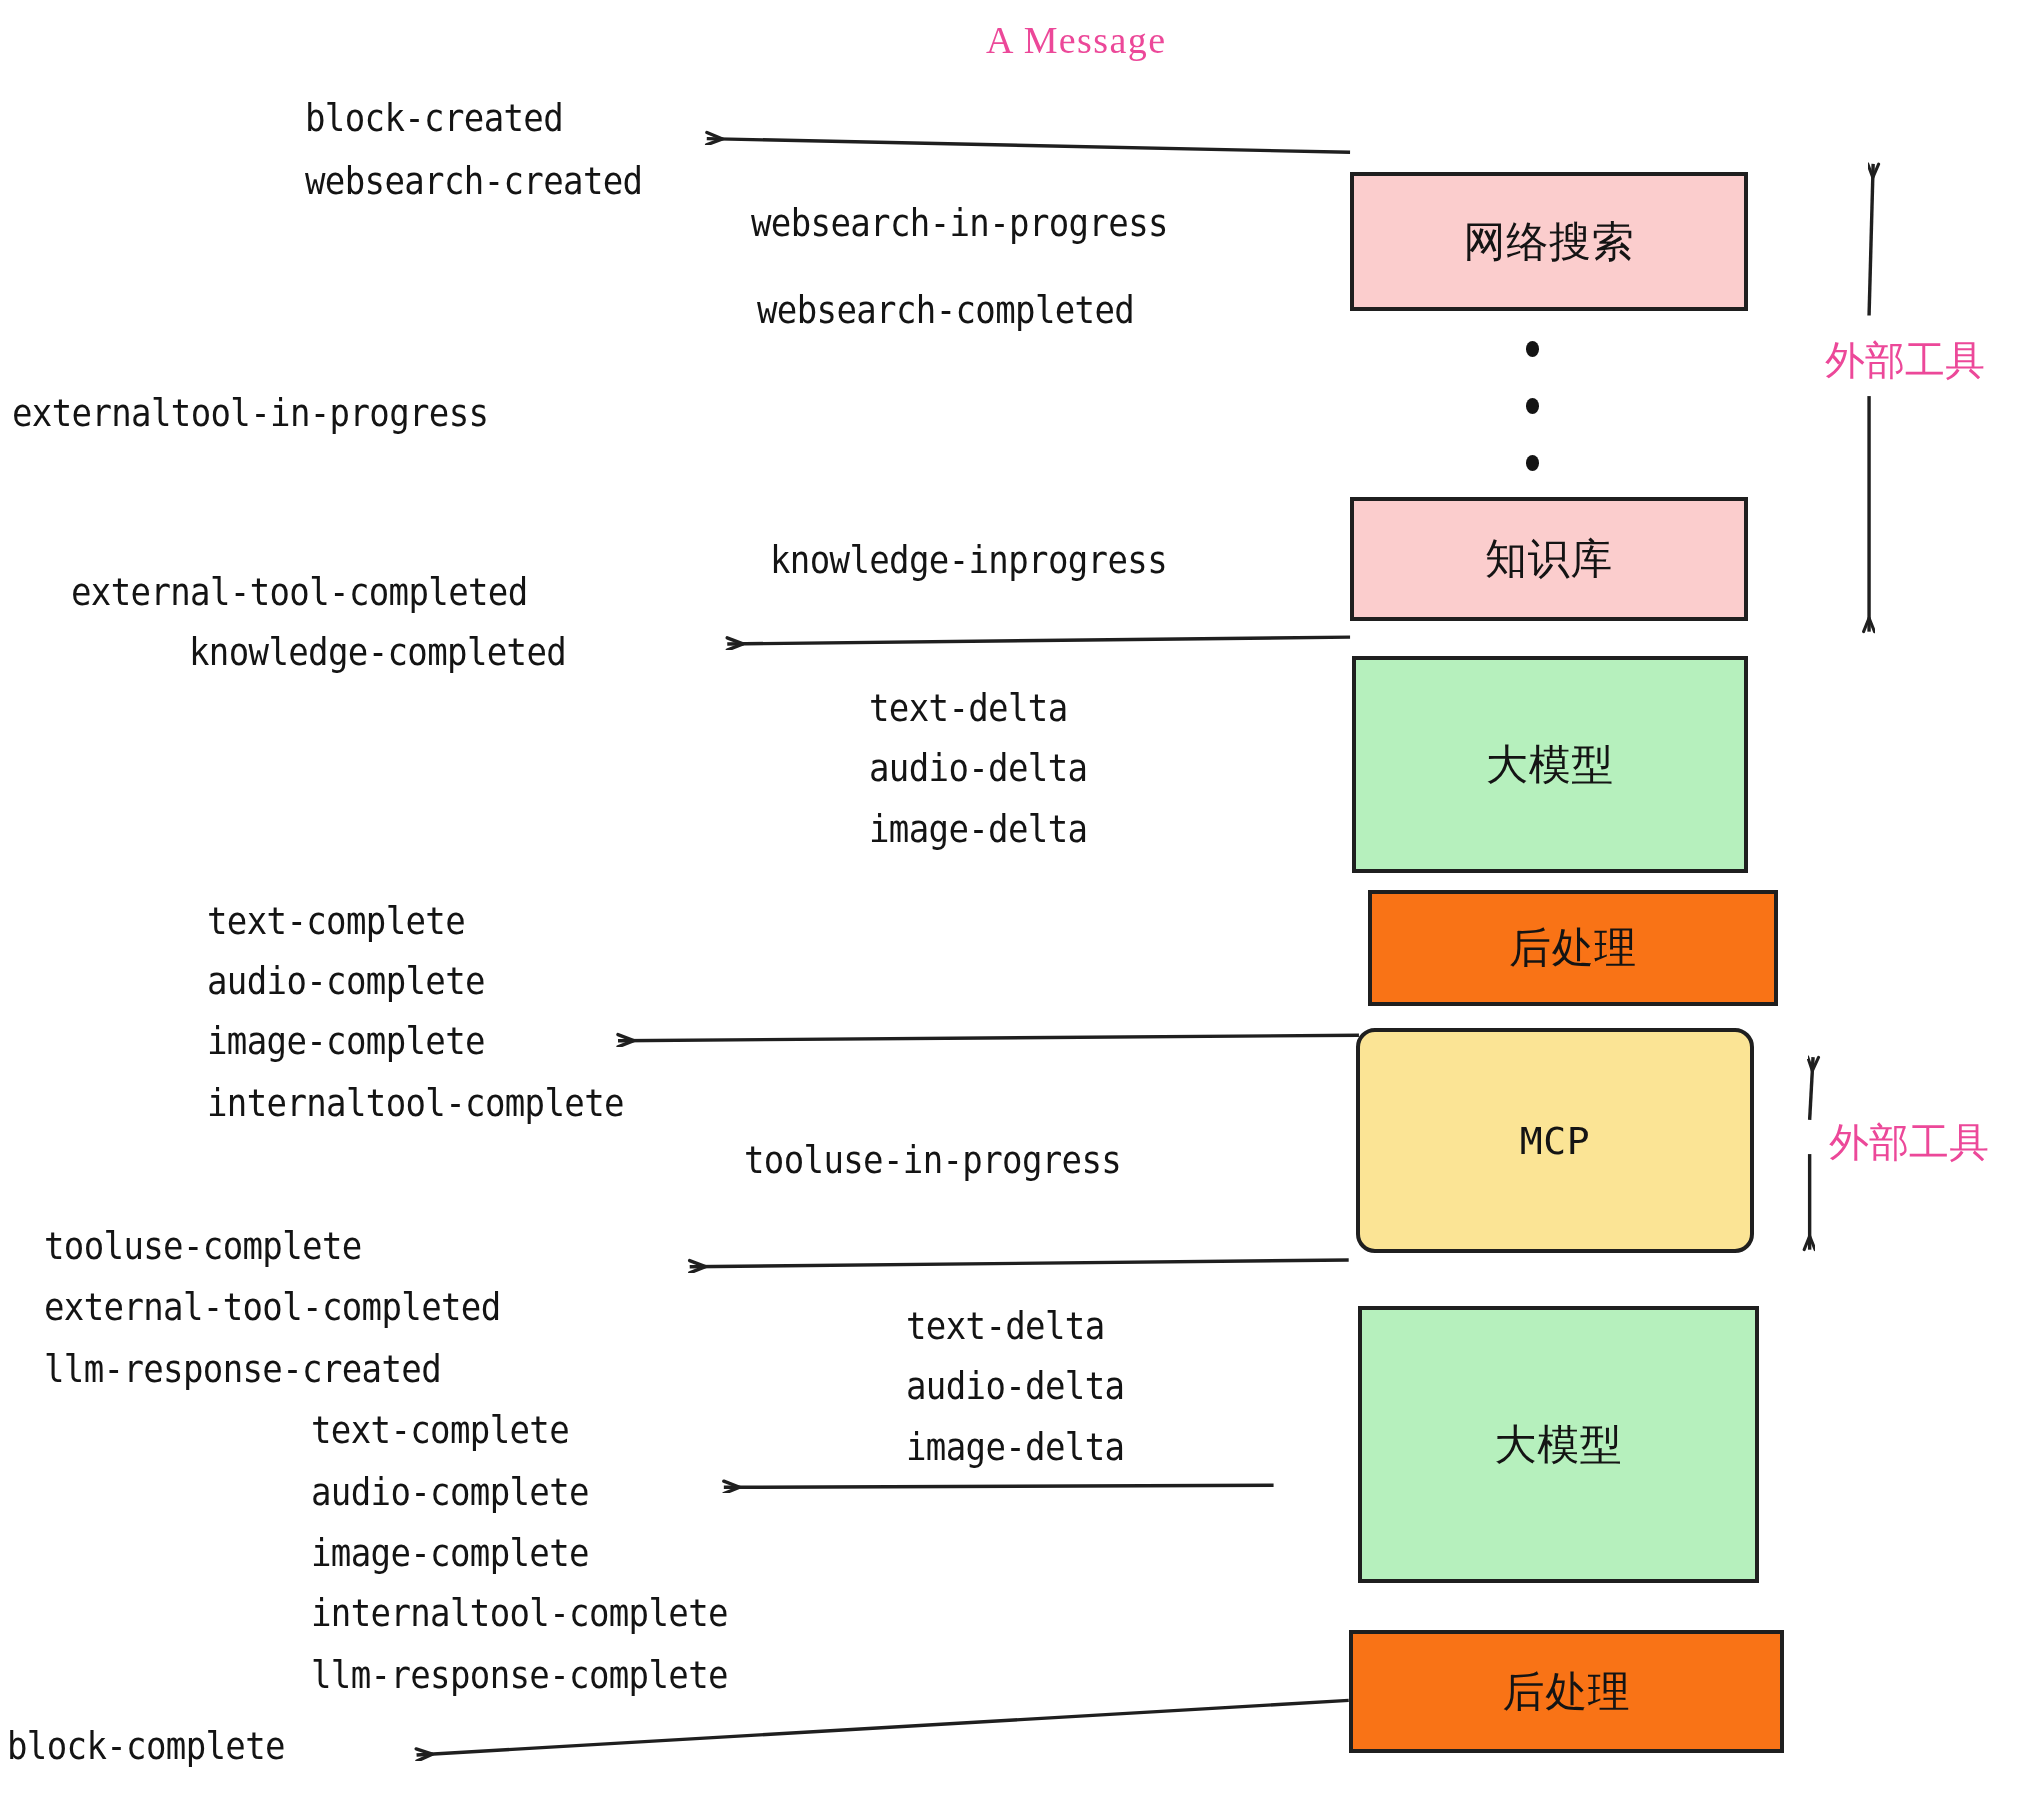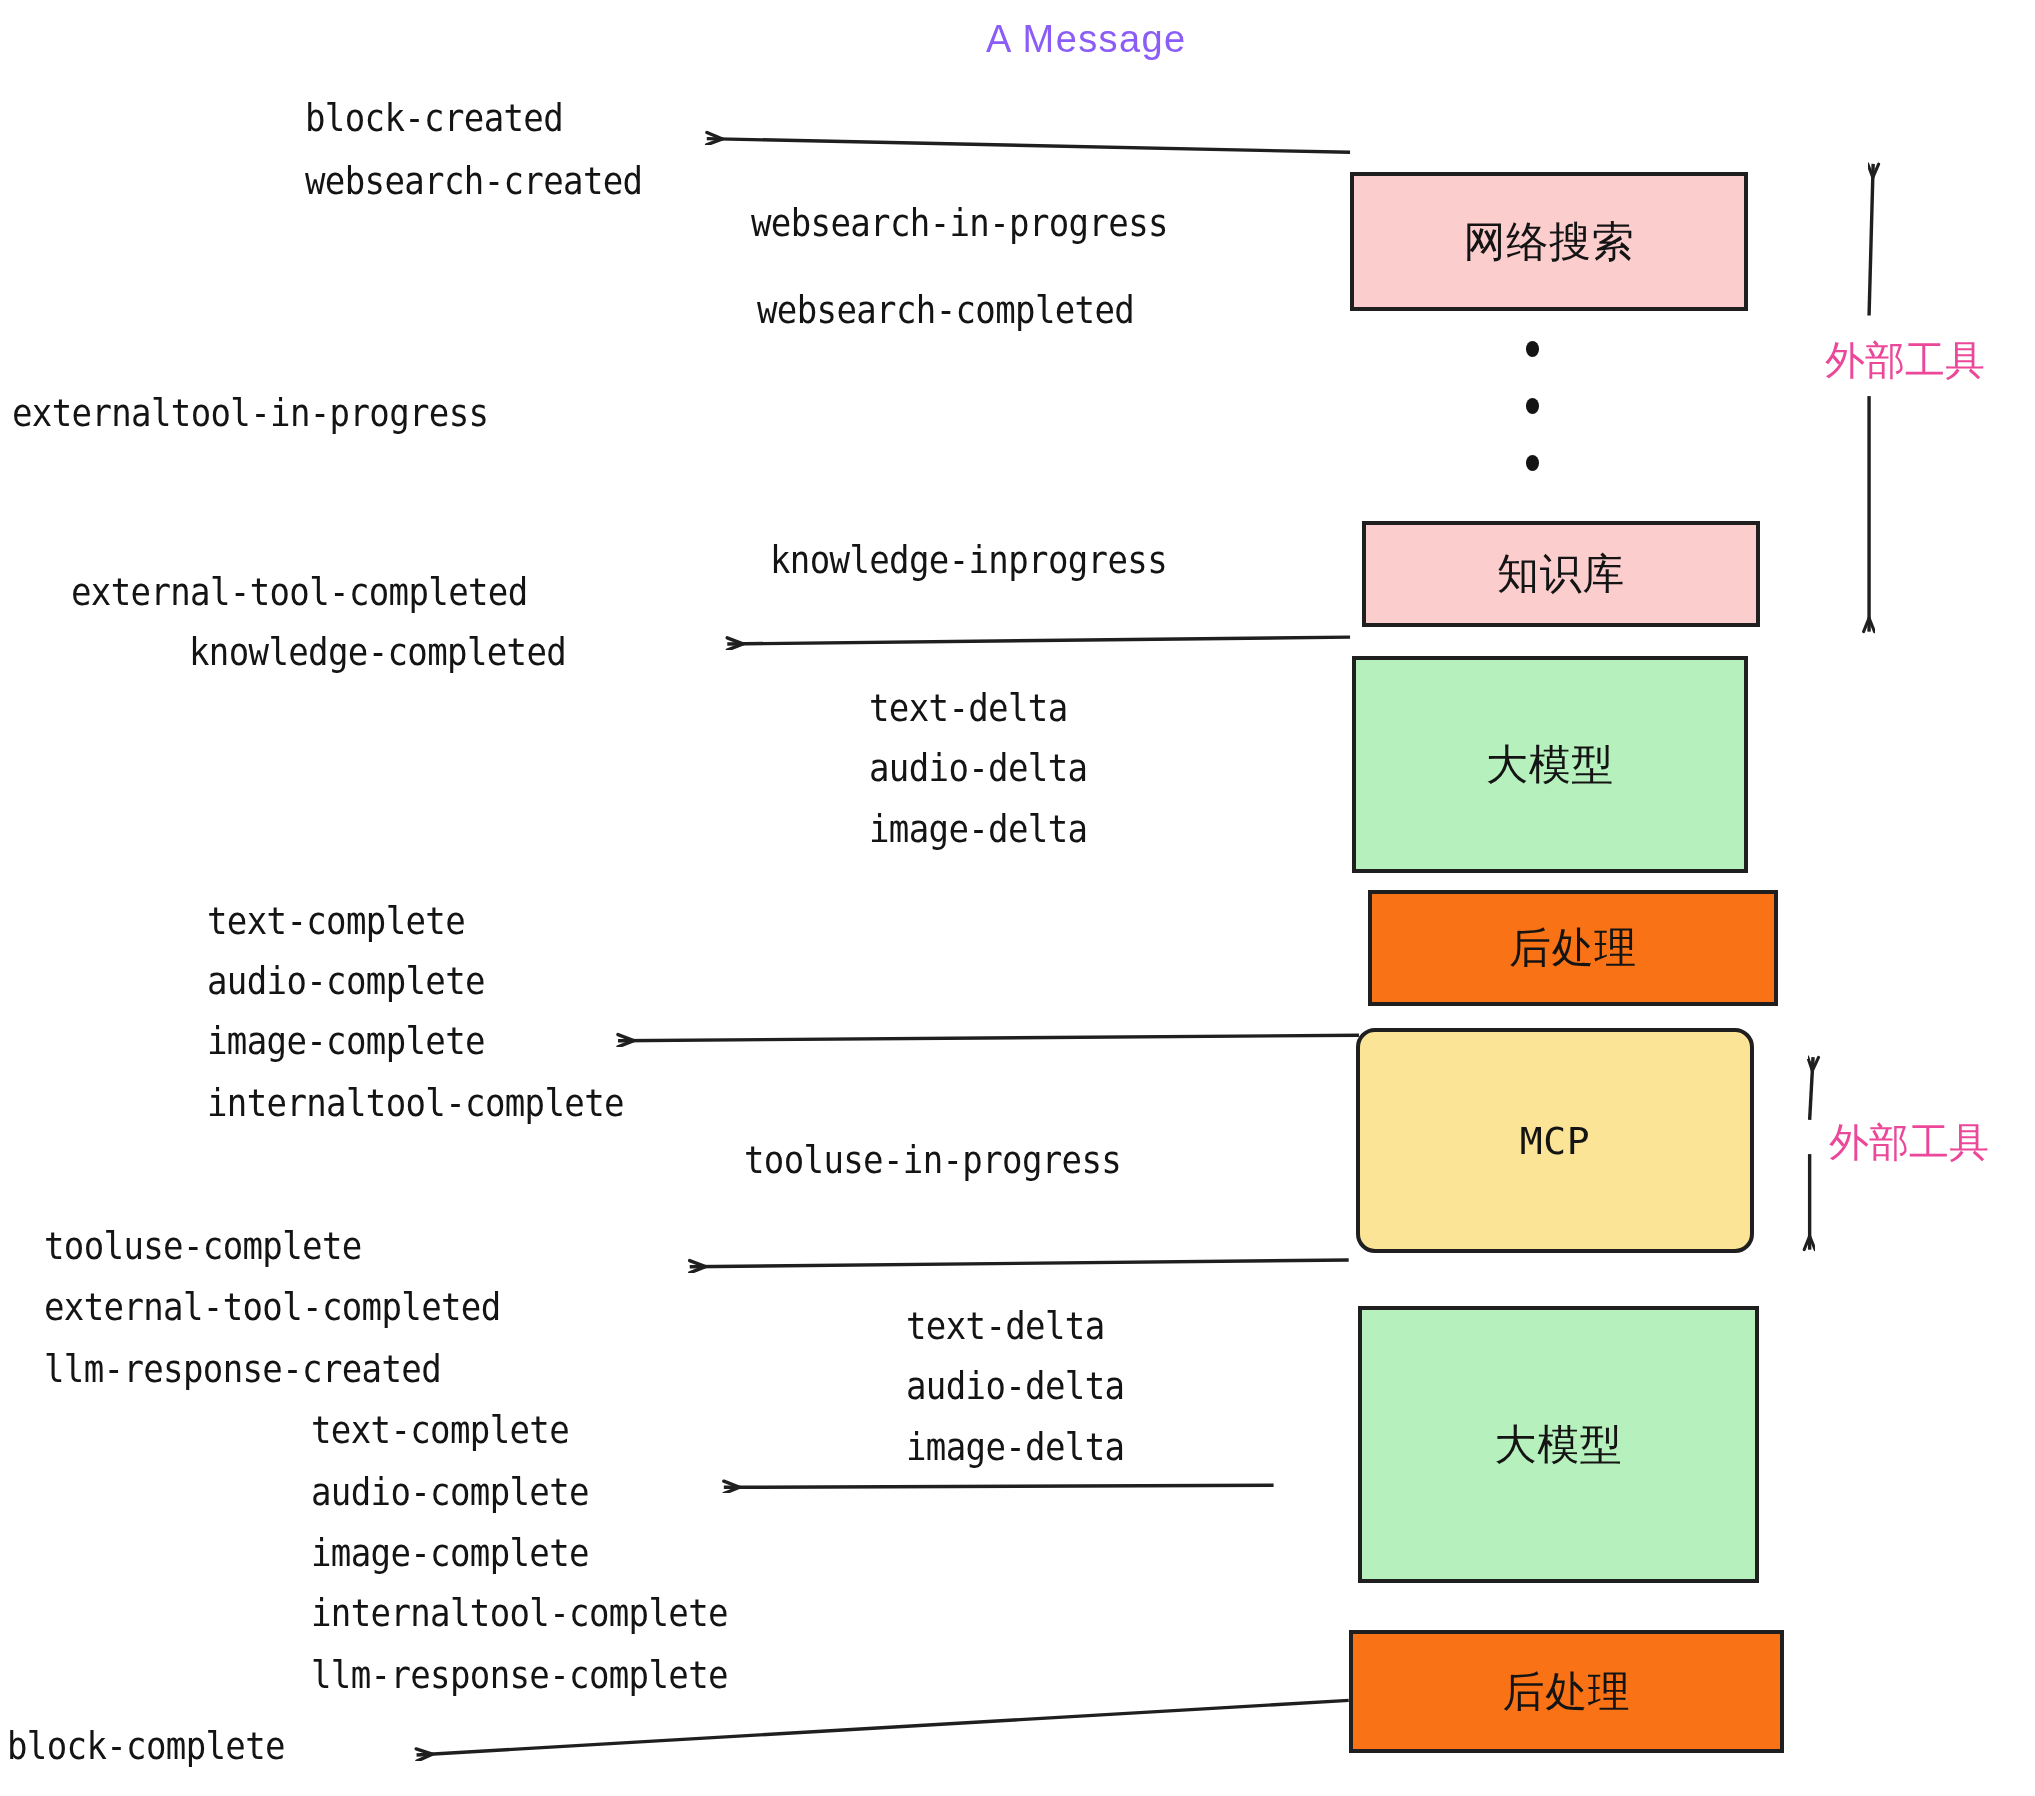--- a/index.html
+++ b/index.html
@@ -24,25 +24,25 @@
     font-size: 37px;
     line-height: 1;
     letter-spacing: -0.7px;
     white-space: nowrap;
     color: #141414;
     transform: scaleX(0.92);
     transform-origin: left center;
   }
   .title {
     position: absolute;
-    font-family: Liberation Sans, sans-serif;
+    font-family: Liberation Serif, serif;
     font-size: 38px;
     letter-spacing: 1.4px;
     white-space: nowrap;
-    color: #8b5cf6;
+    color: #ec4899;
   }
   
   .box {
     position: absolute;
     box-sizing: border-box;
     border: 4.8px solid #1f1f1f;
     display: flex;
     align-items: center;
     justify-content: center;
     font-family: "DejaVu Sans", "Liberation Sans", sans-serif;
@@ -94,21 +94,21 @@
 <body>
 
 <div id="canvas">
 
   <div class="title" style="left:986px; top:18px;">A Message</div>
 
   <div class="box pink" style="left:1350px; top:172px; width:398px; height:139px;">
     <span>网络搜索</span>
   </div>
 
-  <div class="box pink" style="left:1350px; top:521px; width:398px; height:106px;margin-left:12px;">
+  <div class="box pink" style="left:1350px; top:497px; width:398px; height:124px;">
     <span>知识库</span>
   </div>
 
   <div class="box green" style="left:1352px; top:637px; width:396px; height:217px;">
     <span>大模型</span>
   </div>
 
   <div class="box white" style="left:1368px; top:890px; width:410px; height:116px;">
     <span>后处理</span>
   </div>

